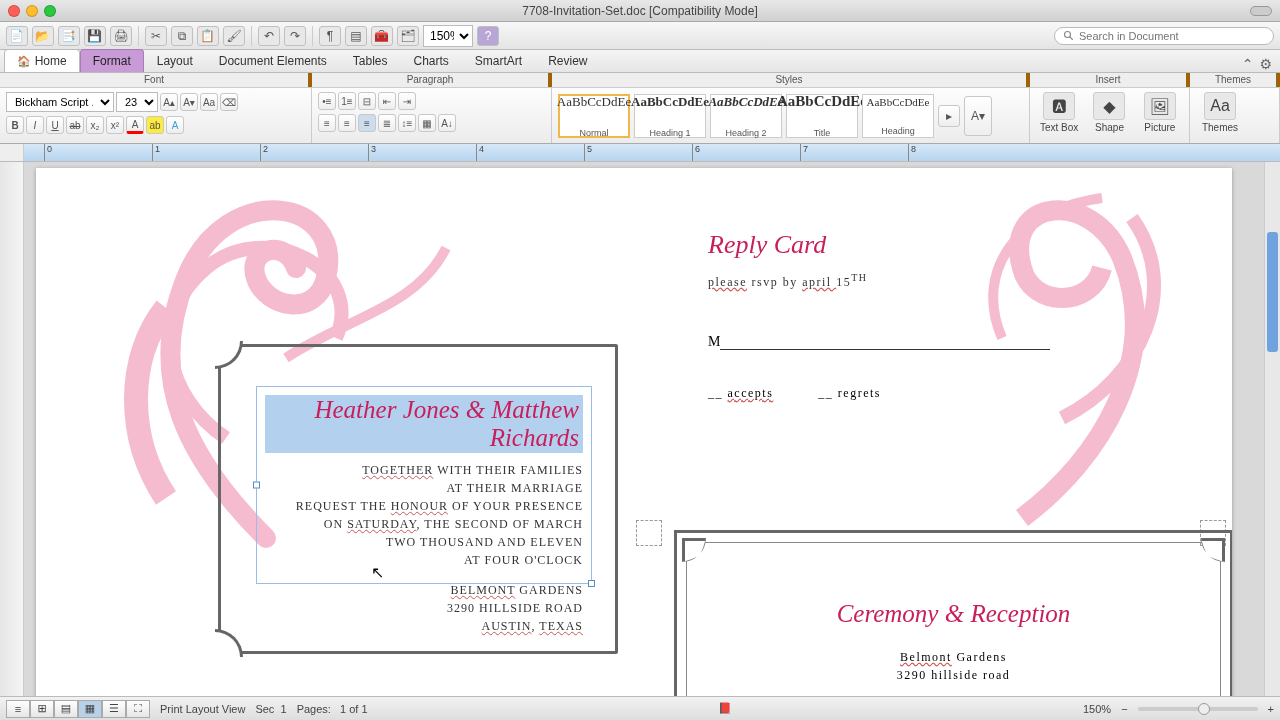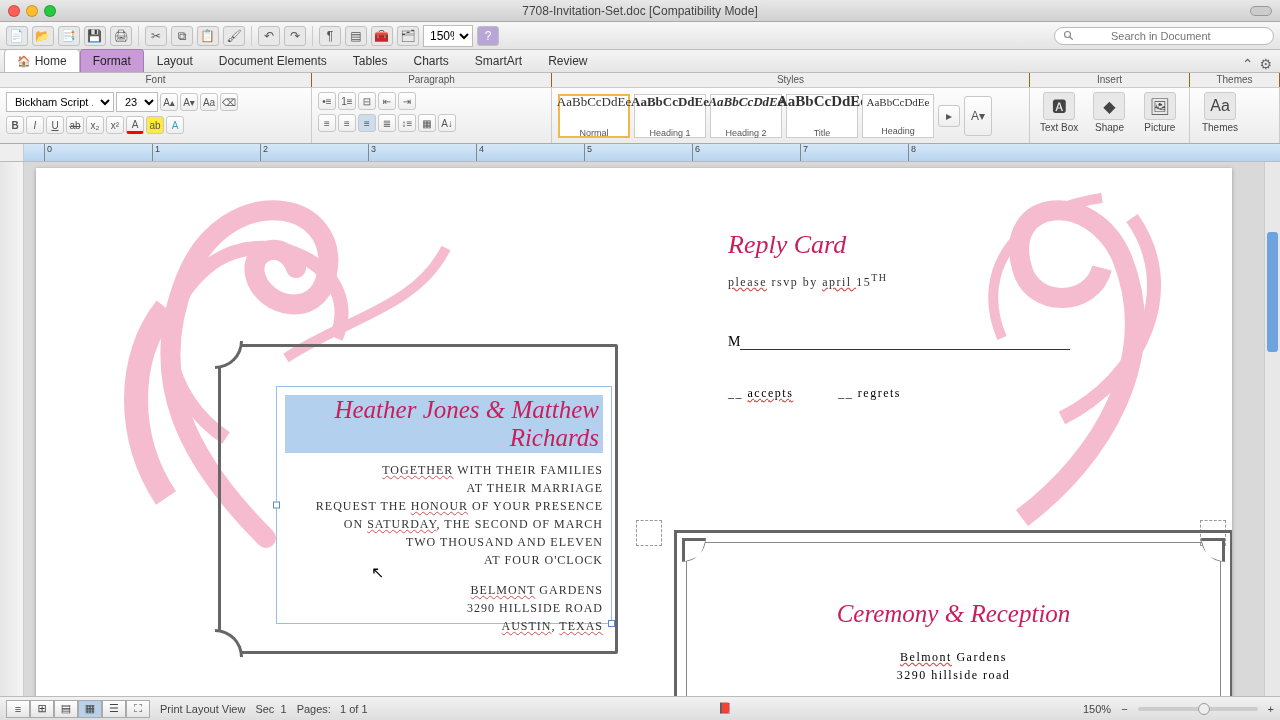--- a/index.html
+++ b/index.html
@@ -11,35 +11,35 @@
 .tl { width: 12px; height: 12px; border-radius: 50%; border: 1px solid rgba(0,0,0,0.2); }
 .tl.red { background: #ff5f57; } .tl.yel { background: #ffbd2e; } .tl.grn { background: #28c940; }
 .titletxt { position: absolute; left: 50%; transform: translateX(-50%); color: #444; font-size: 12px; }
 .titlepill { position: absolute; right: 8px; width: 22px; height: 10px; border-radius: 6px; background: #ccc; border: 1px solid #999; }
 
 
 .tb1 { height: 28px; background: linear-gradient(#f8f8f8,#e4e4e4); border-bottom: 1px solid #bbb; display: flex; align-items: center; padding: 0 6px; gap: 4px; }
 .tb1 .ic { width: 22px; height: 20px; background: #e8e8e8; border: 1px solid #c0c0c0; border-radius: 3px; display:flex; align-items:center; justify-content:center; font-size:12px; color:#555;}
 .tb1 .sep { width: 1px; height: 20px; background: #ccc; margin: 0 2px;}
 .zoom { width: 50px; font-size: 12px; padding: 2px; border: 1px solid #bbb; background: white;}
-.search { margin-left: auto; display:flex; align-items:flex-end; background:white; border:1px solid #bbb; border-radius:12px; padding:2px 8px; width:220px;gap:32px;}
+.search { margin-left: auto; display:flex; align-items:flex-end; background:white; border:1px solid #bbb; border-radius:12px; padding:2px 8px; width:220px;}
 .search svg { width:12px; height:12px; fill:#888; margin-right:4px;}
 .search input { border:none; outline:none; font-size:11px; flex:1;}
 
 
 .ribtabs { height: 23px; background: linear-gradient(#f4f4f4,#e6e6e6); border-bottom:1px solid #bbb; display:flex; align-items:flex-end; padding-left: 4px;}
 .ribtab { padding: 4px 12px; font-size:12px; color:#333; border:1px solid transparent; border-bottom:none; cursor:pointer; position:relative;}
 .ribtab.home { background:white; border-color:#bbb; border-radius:4px 4px 0 0;}
 .ribtab.home::before { content:"🏠"; font-size:11px; margin-right:4px;}
 .ribtab.active { background: #c89ad6; color: #222; border:1px solid #a57db5; border-bottom:none; border-radius:4px 4px 0 0;}
 .ribext { margin-left:auto; padding-right:8px; display:flex; gap:6px; color:#666; font-size:14px;}
 
 
 .grphdr { height: 15px; background: #eee; border-bottom:1px solid #ccc; display:flex; font-size:10px; color:#555;}
-.grphdr > div { text-align:center; border-right:1px solid #a16207; padding-top:1px;}
+.grphdr > div { text-align:center; border-right:4px solid #a16207; padding-top:1px;}
 
 
 .ribbon { height: 56px; background: linear-gradient(#fdfdfd,#ececec); border-bottom:1px solid #aaa; display:flex;}
 .grp { border-right:1px solid #ccc; padding:4px 6px; display:flex; flex-direction:column; gap:4px;}
 .grrow { display:flex; gap:2px; align-items:center;}
 .sel { border:1px solid #bbb; background:white; font-size:11px; padding:2px 4px;}
 .btn { width:22px; height:22px; border:1px solid #c8c8c8; background:linear-gradient(#fff,#eee); border-radius:3px; display:flex; align-items:center; justify-content:center; font-size:12px; color:#555;}
 .btn.sm { width:18px; height:18px; font-size:10px;}
 .stylebox { width:72px; height:44px; border:1px solid #ccc; background:white; text-align:center; font-size:10px; display:flex; flex-direction:column; justify-content:center; align-items:center; gap:18px;}
 .stylebox .prev { font-family: Georgia, serif; font-size:13px; color:#333;}
@@ -62,30 +62,30 @@
 .scrollv .thumb { position:absolute; left:2px; right:2px; top:70px; height:120px; background:#6fa3e0; border-radius:3px;}
 
 
 .flourish { position:absolute; pointer-events:none; }
 
 
 .invite-frame { position:absolute; left:182px; top:176px; width:400px; height:310px; }
 .invite-frame::before { content:""; position:absolute; inset:0; border:3px solid #666; border-radius:2px;}
 .invite-frame .cut-tl { position:absolute; top:-3px; left:-3px; width:28px; height:28px; background:white; border-right:3px solid #666; border-bottom:3px solid #666; border-bottom-right-radius:28px;}
 .invite-frame .cut-bl { position:absolute; bottom:-3px; left:-3px; width:28px; height:28px; background:white; border-right:3px solid #666; border-top:3px solid #666; border-top-right-radius:28px;}
-.txtbox { position:absolute; left:240px; top:218px; width:336px; height:238px; border:1px solid #99bde5; padding:8px; text-align:right; background:transparent;}
+.txtbox { position:absolute; left:220px; top:218px; width:336px; height:198px; border:1px solid #99bde5; padding:8px; text-align:right; background:transparent;}
 .txtbox .handle { position:absolute; width:7px; height:7px; background:white; border:1px solid #5a8cc4;}
 .txtbox .h-l { left:-4px; top:50%; transform:translateY(-50%);}
 .txtbox .h-r { right:-4px; bottom:-4px;}
 .names { font-family: "Brush Script MT", cursive; font-size:25px; font-style:italic; color:#c81e5b; background:#b3d1ef; display:inline-block; padding:1px 4px; margin-bottom:8px;}
 .invline { font-family: Georgia, serif; font-size:12px; letter-spacing:1px; color:#333; text-transform:uppercase; line-height:1.5; font-variant:small-caps;}
 .invline .ul { text-decoration: underline wavy #cc5555; text-decoration-thickness:1px;}
 
 
-.reply { position:absolute; left:692px; top:62px; width:400px;}
+.reply { position:absolute; left:672px; top:62px; width:400px;}
 .reply .hd { font-family:"Brush Script MT", cursive; font-size:26px; font-style:italic; color:#c81e5b;}
 .reply .ln { font-family:Georgia,serif; font-size:12px; letter-spacing:1.5px; color:#333; margin-top:12px;}
 .reply .ln .ul { text-decoration: underline wavy #cc5555;}
 .reply .mline { margin-top:44px; font-family:Georgia,serif; font-size:14px;}
 .reply .underline { display:inline-block; border-bottom:1px solid #333; width:330px; vertical-align:bottom;}
 .reply .choices { margin-top:36px; font-family:Georgia,serif; font-size:12px; letter-spacing:1.5px;}
 .reply .rsvp { margin-top:48px; font-family:Georgia,serif; font-size:12px; letter-spacing:1px;}
 
 
 .cerframe { position:absolute; left:638px; top:362px; width:559px; height:180px;}

